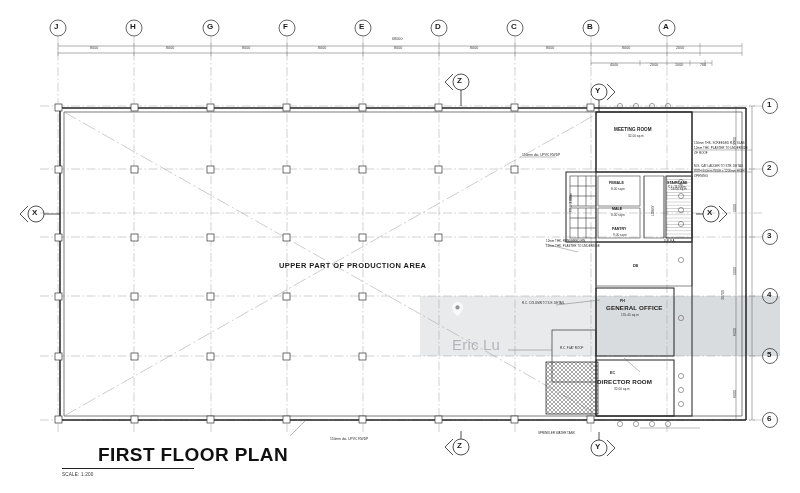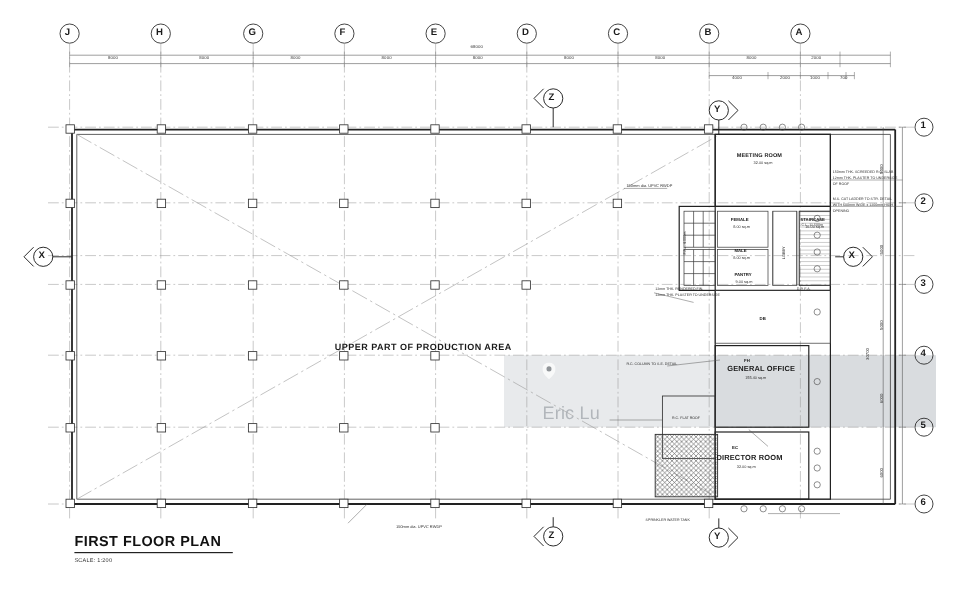--- a/index.html
+++ b/index.html
@@ -18,22 +18,22 @@
   .room-sm{font-size:4.6px;font-weight:600;letter-spacing:.1px;}
   .room-xs{font-size:3.6px;font-weight:600;}
   .area{font-size:3.2px;color:#333;font-weight:400;}
   .note{font-size:3.3px;color:#2d2d2d;}
   .note2{font-size:3px;color:#2d2d2d;}
   .vnote{font-size:3.2px;color:#2d2d2d;transform-origin:0 0;transform:rotate(-90deg);}
   .big{font-size:7.5px;font-weight:600;letter-spacing:.4px;}
 
   
   #title-block{position:absolute;left:62px;top:444px;}
-  #title-text{font-size:12px;font-weight:600;letter-spacing:.4px;color:#111;
-              font-family:"Liberation Sans",sans-serif;}
+  #title-text{font-size:19px;font-weight:600;letter-spacing:.4px;color:#111;
+              font-family:"Liberation Sans",sans-serif;margin-left:36px;}
   #title-rule{width:132px;height:1px;background:#222;margin-top:2px;}
   #scale-text{font-size:4.6px;letter-spacing:.2px;color:#333;margin-top:3px;
               font-family:"Liberation Sans",sans-serif;}
 
   
   #watermark{position:absolute;left:452px;top:302px;display:flex;align-items:center;
              gap:4px;opacity:.72;pointer-events:none;}
   #wm-pin{width:11px;height:14px;position:relative;flex:0 0 auto;}
   #wm-pin svg{position:static;}
   #wm-text{font-size:15.5px;font-weight:600;color:#6f7479;letter-spacing:-.2px;
@@ -370,21 +370,21 @@
   <div class="t dim" style="left:675px;top:64px;">1000</div>
   <div class="t dim" style="left:700px;top:64px;">700</div>
 
   <div class="t vdim" style="left:734px;top:145px;">5000</div>
   <div class="t vdim" style="left:734px;top:212px;">5000</div>
   <div class="t vdim" style="left:734px;top:275px;">5000</div>
   <div class="t vdim" style="left:722px;top:300px;">30700</div>
   <div class="t vdim" style="left:734px;top:336px;">6000</div>
   <div class="t vdim" style="left:734px;top:398px;">6000</div>
 
-  <div class="t big" style="left:279px;top:262px;margin-top:24px;">UPPER PART OF PRODUCTION AREA</div>
+  <div class="t big" style="left:279px;top:262px;">UPPER PART OF PRODUCTION AREA</div>
 
   <div class="t room-sm" style="left:614px;top:128px;">MEETING ROOM</div>
   <div class="t area" style="left:628px;top:135px;">32.00 sq.m</div>
 
   <div class="t room" style="left:606px;top:305px;">GENERAL OFFICE</div>
   <div class="t area" style="left:621px;top:314px;">155.40 sq.m</div>
 
   <div class="t room" style="left:597px;top:379px;">DIRECTOR ROOM</div>
   <div class="t area" style="left:614px;top:388px;">32.00 sq.m</div>
 

